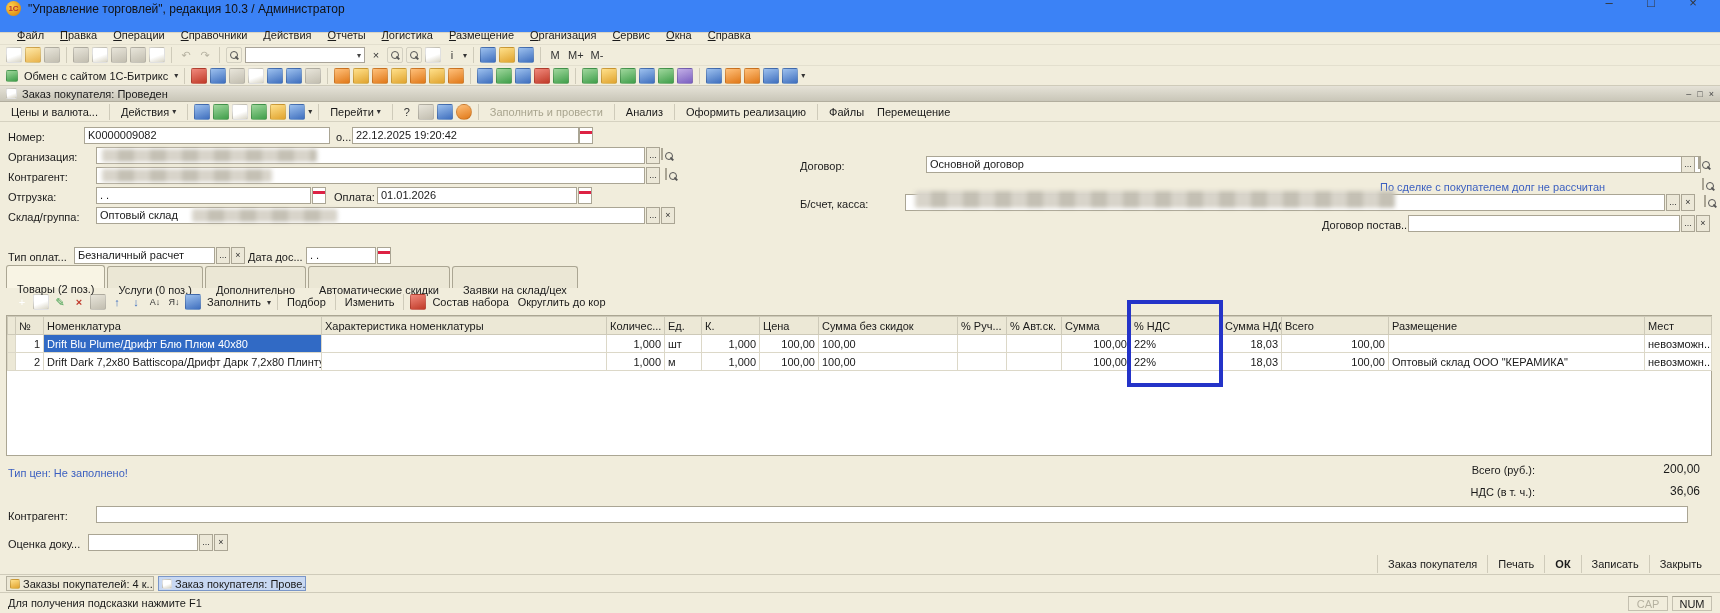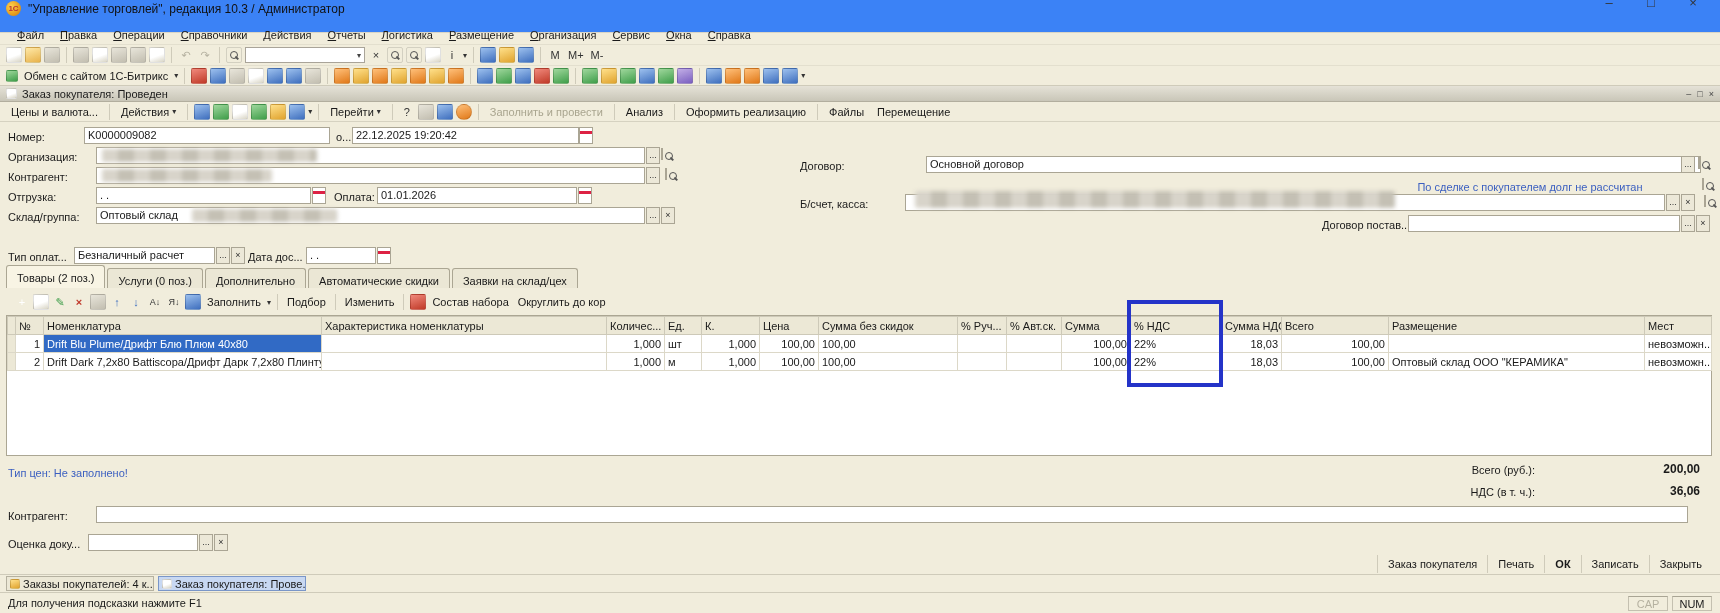--- a/index.html
+++ b/index.html
@@ -64,38 +64,38 @@
                   border:1.5px solid #555; border-radius:50%; }
   .lens::after { content:""; position:absolute; left:8px; top:9px; width:4px; height:1.5px;
                  background:#555; transform:rotate(45deg); }
   .cal { background:#ece8d8 linear-gradient(#fff 3px,#d24 3px 6px,#fff 6px); }
   .redact { background:repeating-linear-gradient(90deg,#d8d4ca 0 16px,#c4c0b4 16px 32px);
             filter:blur(2px); border-radius:2px; }
   .bluelink { color:#3b5fc0; }
 
   
   .tabs { left:6px; top:265px; height:23px; display:flex; align-items:flex-end; gap:2px; }
-  .tab { padding:6px 10px 4px; background:#ebe7d5; border:1px solid #aba693; border-bottom:none;
+  .tab { padding:17px 10px 4px; background:#ebe7d5; border:1px solid #aba693; border-bottom:none;
          border-radius:3px 3px 0 0; height:20px; }
   .tab.active { background:#f8f4e4; height:23px; position:relative; z-index:2; }
 
   
   .tablepanel { left:6px; top:315px; width:1706px; height:141px; background:#fff; border:1px solid #aba693; }
   table { border-collapse:collapse; table-layout:fixed; width:1704px; }
   th { background:#ece8d6; border:1px solid #cdc9b8; font-weight:normal; text-align:left;
        height:18px; padding:0 3px; overflow:hidden; white-space:nowrap; }
   td { border:1px solid #dcd8c8; height:18px; padding:0 3px; overflow:hidden; white-space:nowrap; background:#fff; }
   td.num,th.num { text-align:right; }
   td.sel { background:#316ac5; color:#fff; }
   .gutter { background:#ece8d6; }
   .annotation { border:4px solid #2433c8; background:transparent; z-index:5; }
 
   
   .totlbl { text-align:right; }
-  .totval { text-align:right; font-weight:bold; font-size:12px; }
+  .totval { text-align:right; font-weight:normal; font-size:12px; }
   .btnrow { left:0; top:553px; width:1712px; height:22px; display:flex; justify-content:flex-end;
             align-items:center; }
   .fbtn { padding:3px 10px; border-left:1px solid #cfcbba; }
   .fbtn.bold { font-weight:bold; }
 
   
   .taskbar { left:0; top:574px; width:1720px; height:18px; border-top:1px solid #cfcbba;
              display:flex; align-items:center; gap:4px; padding-left:6px; }
   .task { width:148px; height:15px; background:#ece8d6; border:1px solid #b5b1a0; display:flex;
           align-items:center; padding:0 3px; gap:3px; overflow:hidden; white-space:nowrap; }
@@ -283,21 +283,21 @@
 <div class="abs inp" style="left:926px;top:156px;width:775px">Основной договор</div>
 <span class="abs btn-sq" style="left:1681px;top:156px">...</span>
 <span class="abs btn-sq lens" style="left:1696px;top:156px"></span>
 
 <span class="abs lbl" style="left:8px;top:170px">Контрагент:</span>
 <div class="abs inp" style="left:96px;top:167px;width:549px"></div>
 <div class="abs redact" style="left:102px;top:169px;width:170px;height:13px"></div>
 <span class="abs btn-sq" style="left:646px;top:167px">...</span>
 <span class="abs btn-sq lens" style="left:661px;top:167px"></span>
 
-<span class="abs lbl bluelink" style="left:1380px;top:180px;width:300px;text-align:center">По сделке с покупателем долг не рассчитан</span>
+<span class="abs lbl bluelink" style="left:1380px;top:180px;width:300px;text-align:left">По сделке с покупателем долг не рассчитан</span>
 <span class="abs btn-sq lens" style="left:1696px;top:177px"></span>
 
 <span class="abs lbl" style="left:8px;top:190px">Отгрузка:</span>
 <div class="abs inp" style="left:96px;top:187px;width:215px">. .</div>
 <span class="abs btn-sq cal" style="left:312px;top:187px"></span>
 <span class="abs lbl" style="left:334px;top:190px">Оплата:</span>
 <div class="abs inp" style="left:377px;top:187px;width:200px">01.01.2026</div>
 <span class="abs btn-sq cal" style="left:578px;top:187px"></span>
 
 <span class="abs lbl" style="left:800px;top:197px">Б/счет, касса:</span>

